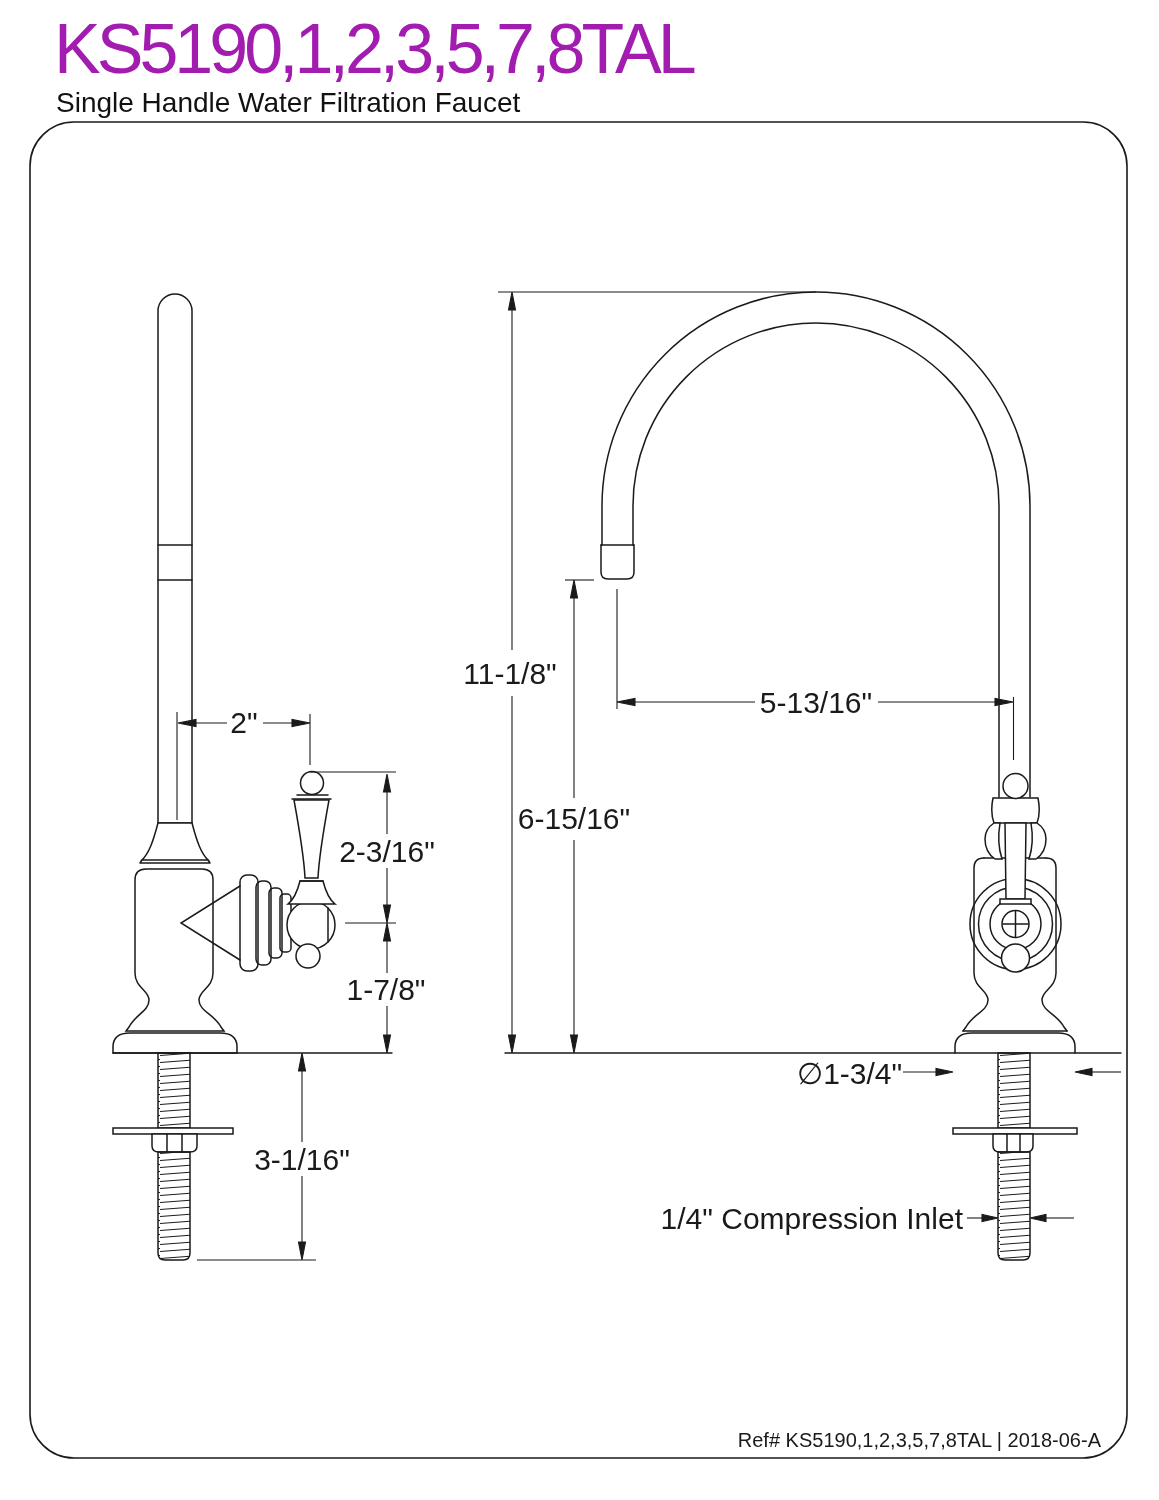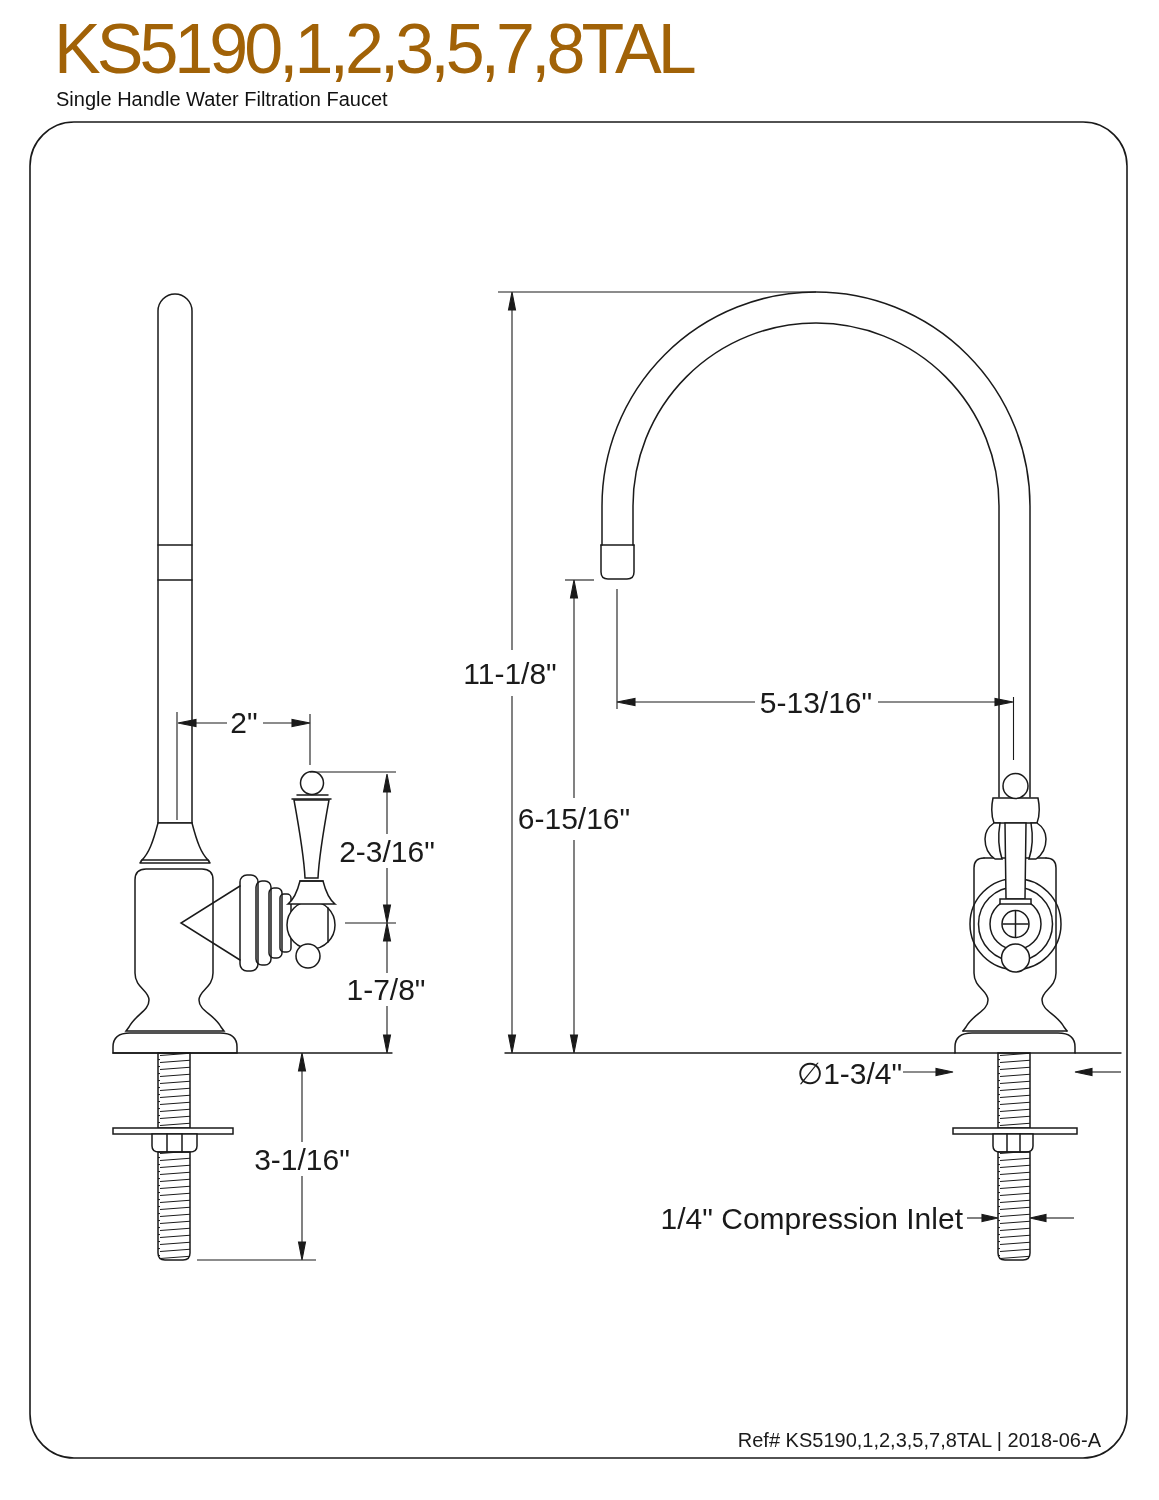--- a/index.html
+++ b/index.html
@@ -2,24 +2,24 @@
 <html><head>
 <meta charset="utf-8">
 <style>
   html,body{margin:0;padding:0;background:#fff;}
   .page{
     position:relative;width:1159px;height:1500px;background:#fff;overflow:hidden;
     font-family:"Liberation Sans",sans-serif;color:#1a1a1a;
   }
   .title{
     position:absolute;left:54px;top:14px;font-size:70px;letter-spacing:-4px;
-    line-height:1;white-space:nowrap;color:#a16207;
+    line-height:1;white-space:nowrap;color:#a21caf;
   }
   .subtitle{
-    position:absolute;left:56px;top:88px;font-size:20px;letter-spacing:0;
+    position:absolute;left:56px;top:88px;font-size:28px;letter-spacing:0;
     line-height:1.1;white-space:nowrap;color:#111;
   }
   svg{position:absolute;left:0;top:0;}
   svg text{font-family:"Liberation Sans",sans-serif;fill:#1a1a1a;}
   .dimtxt{font-size:30px;}
   .foottxt{font-size:20px;}
 </style>
 </head>
 <body>
 

